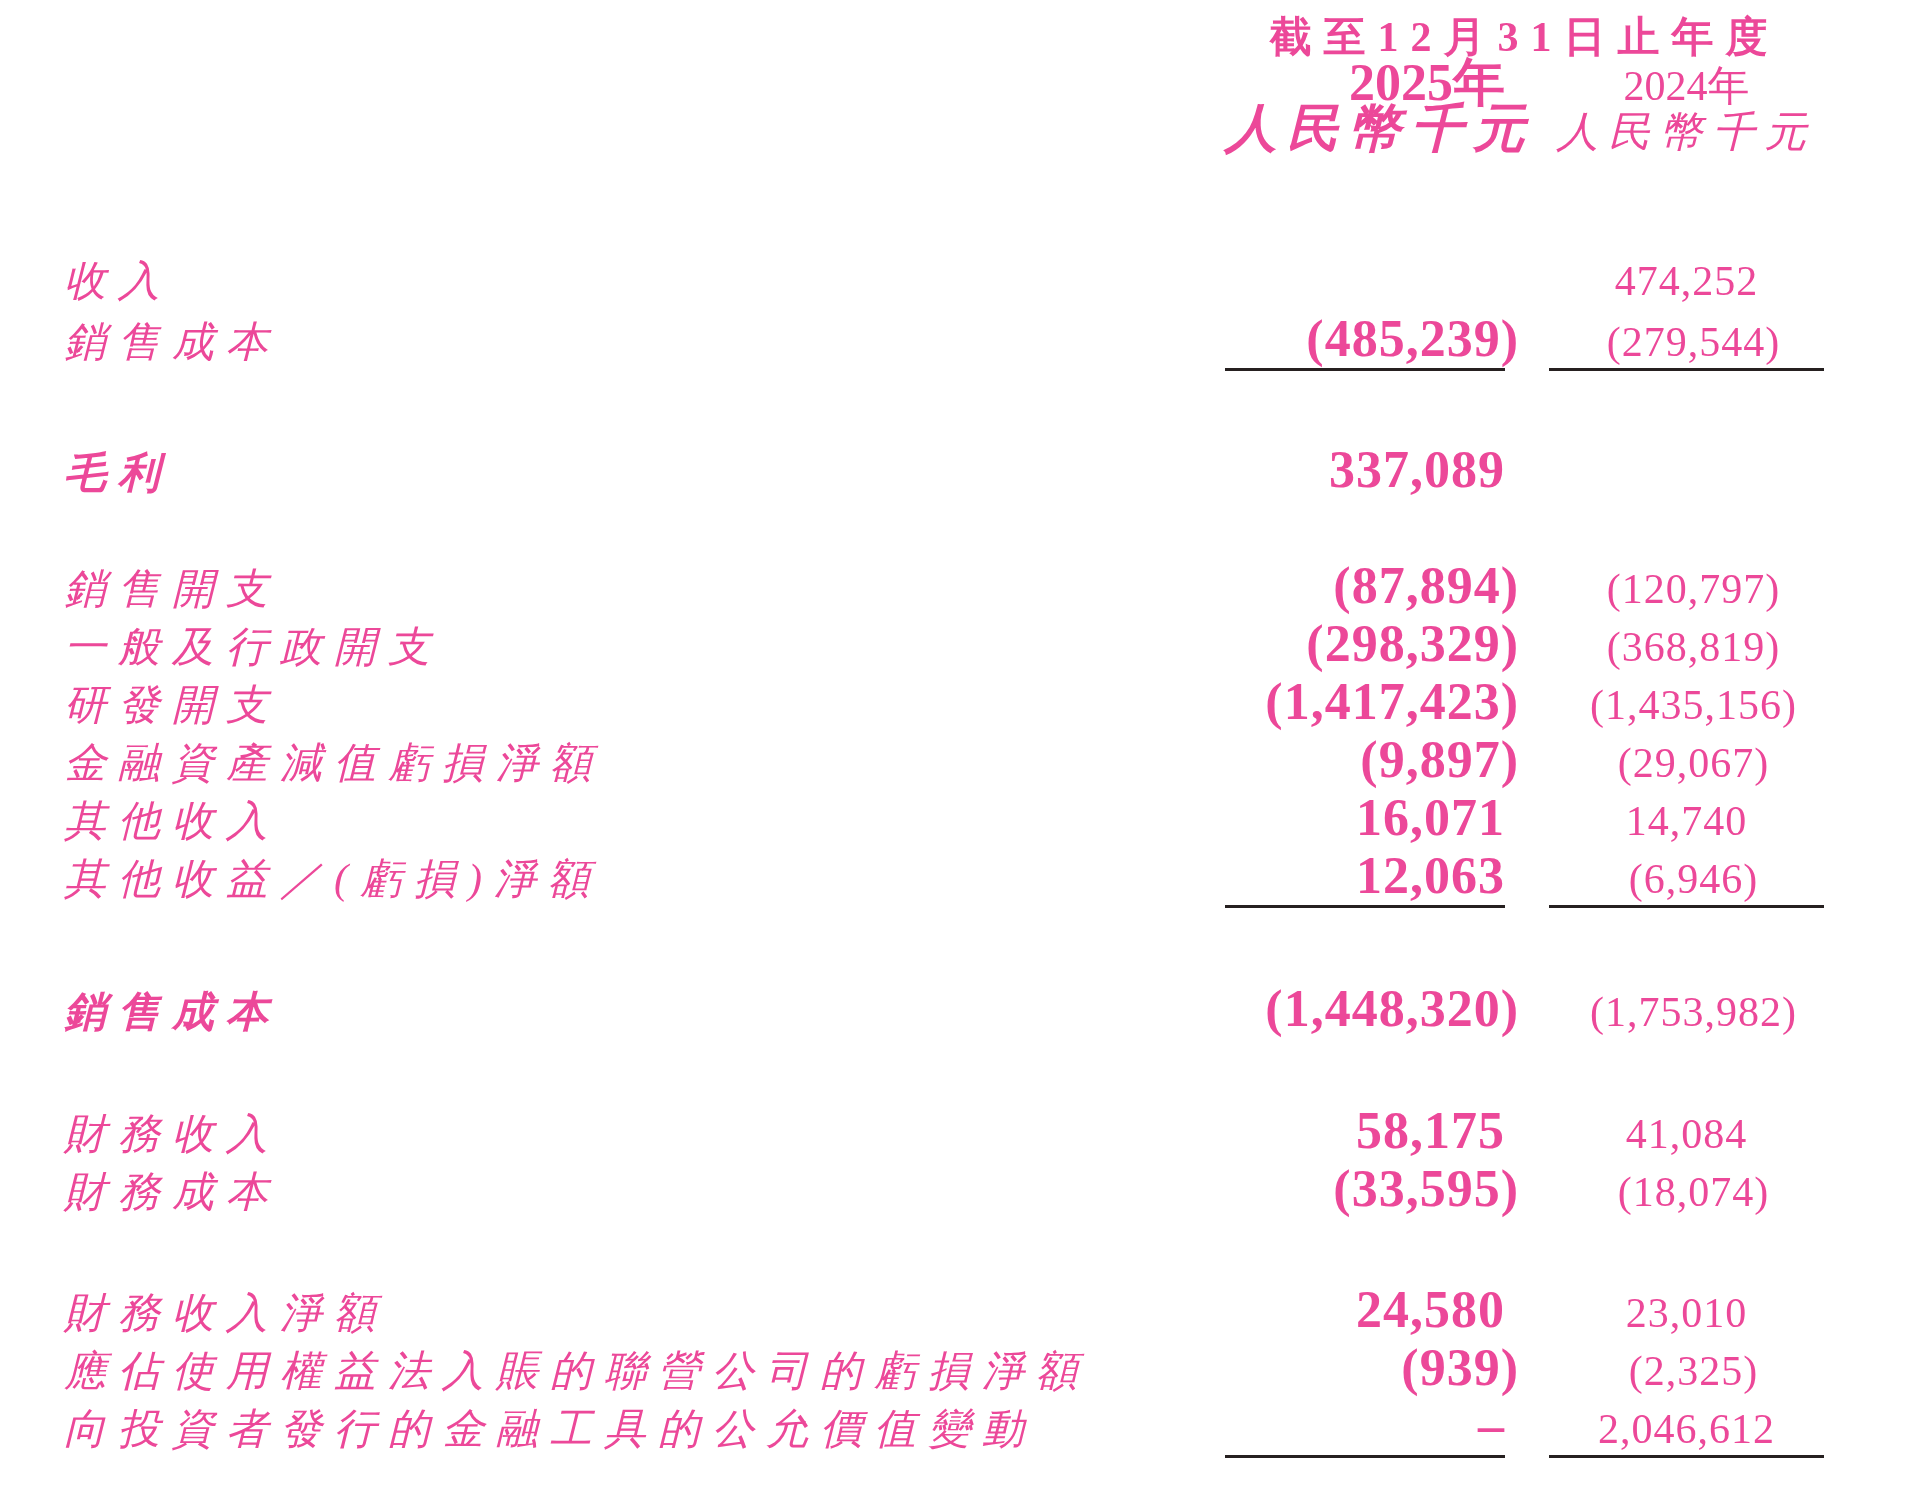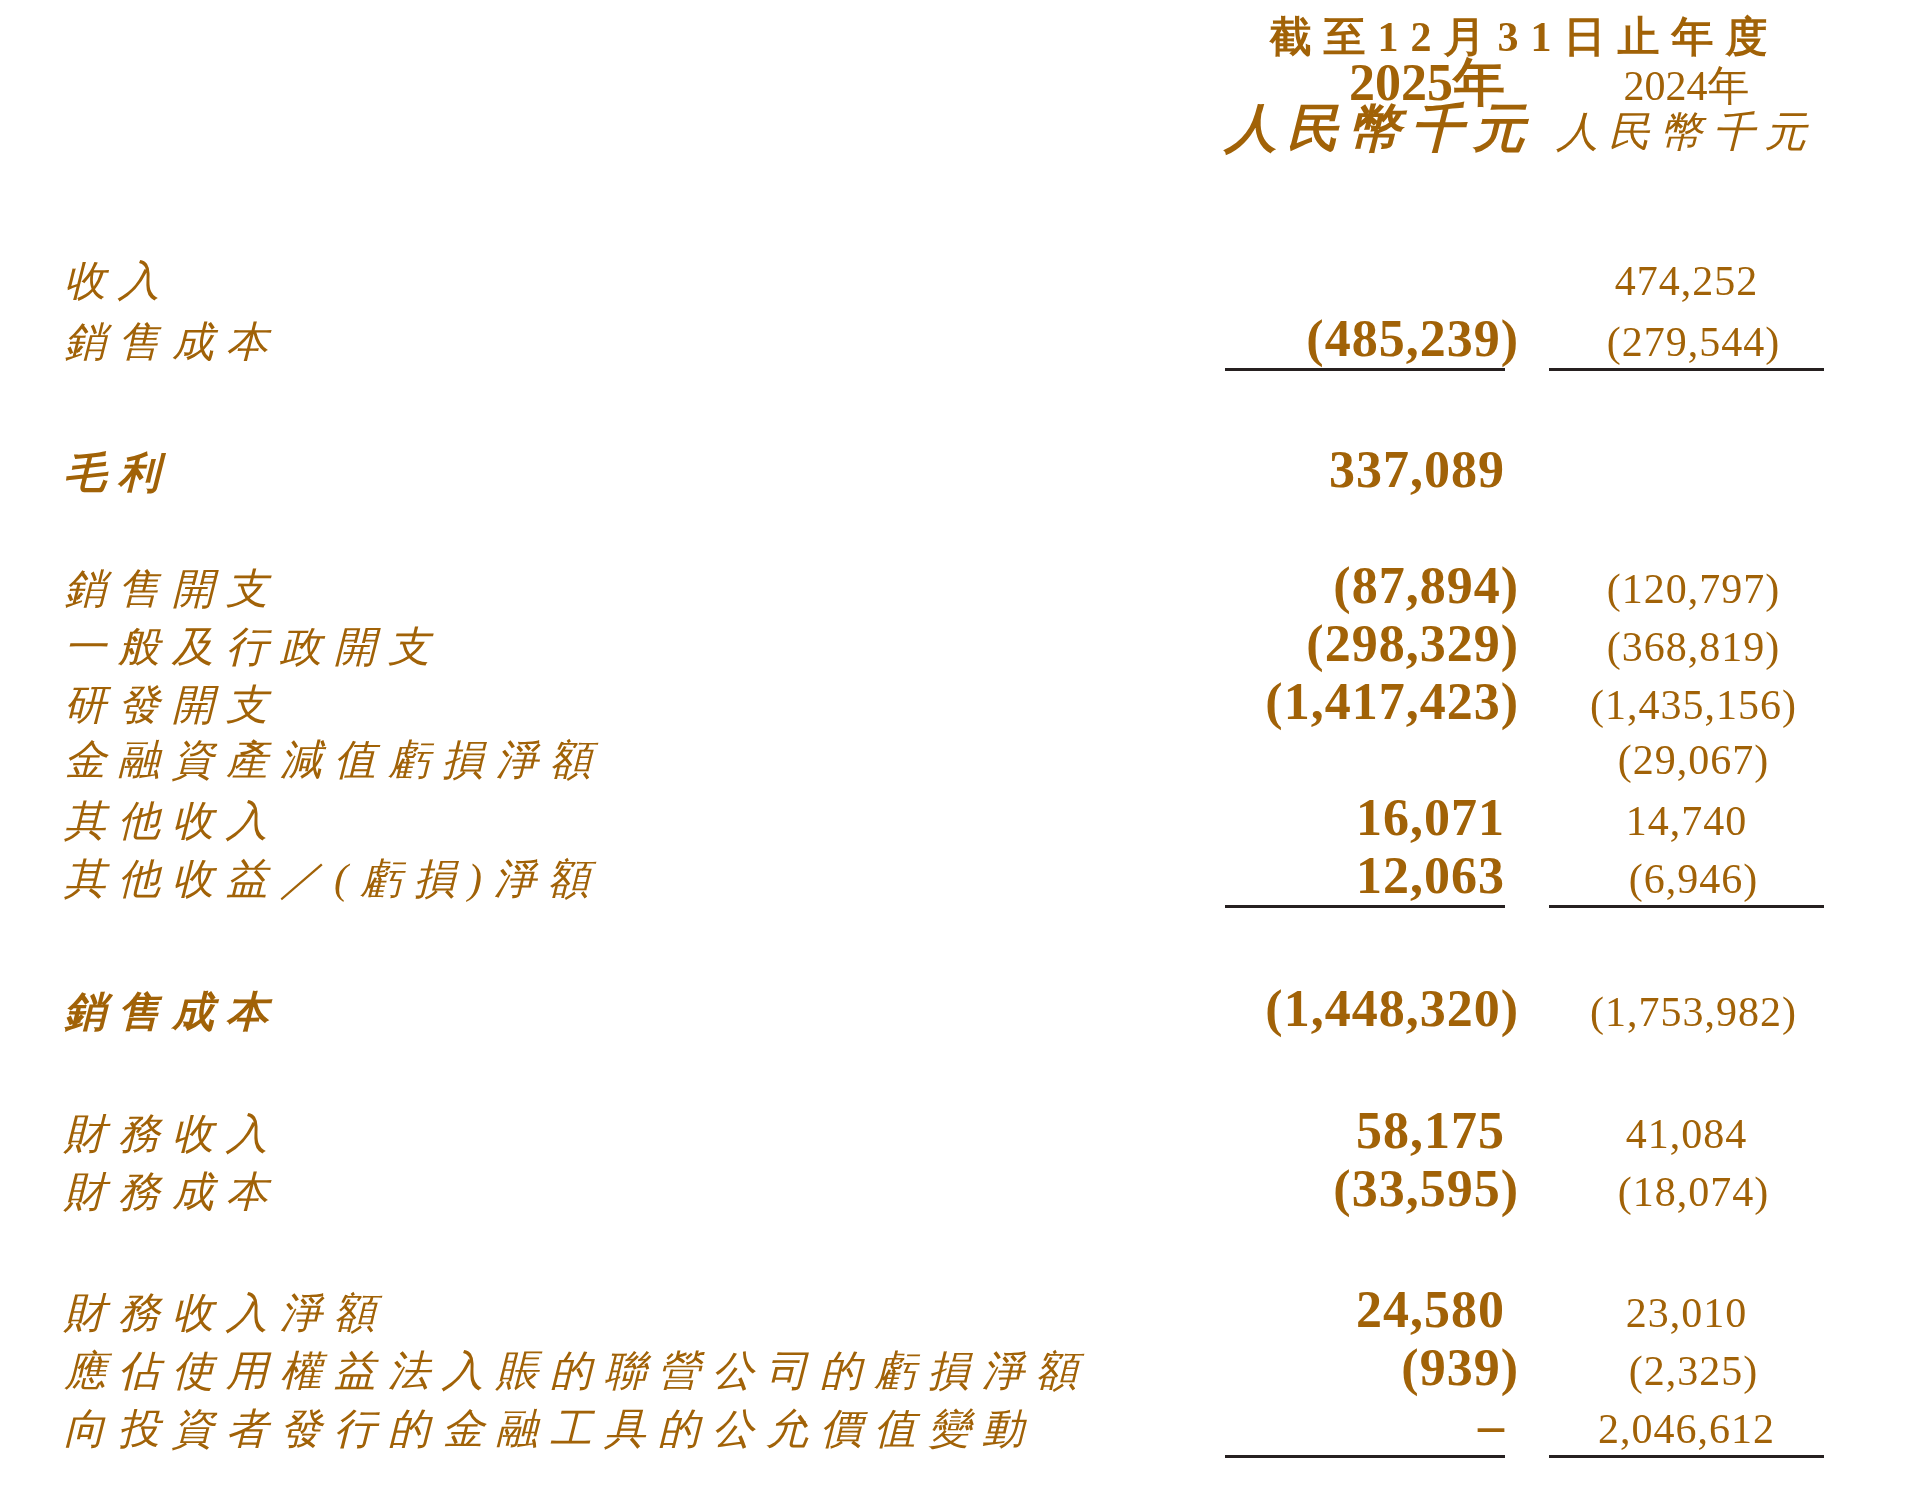--- a/index.html
+++ b/index.html
@@ -8,21 +8,21 @@
     background: #ffffff;
     width: 1912px;
     height: 1492px;
     overflow: hidden;
   }
   .sheet {
     box-sizing: border-box;
     width: 1883px;
     height: 1492px;
     padding: 14px 59px 0 64px;
-    color: #a16207;
+    color: #ec4899;
     font-family: "Liberation Serif", "DejaVu Serif", serif;
   }
   .grid {
     display: grid;
     grid-template-columns: 1fr 280px 44px 275px;
     align-items: baseline;
   }
   .hrow  { height: 46px; line-height: 46px; }
   .row   { height: 58px; line-height: 58px; }
   .span-cols {
@@ -115,20 +115,21 @@
     <div class="c1 b"><span class="v paren">(298,329)</span></div>
     <div class="c2"><span class="v paren">(368,819)</span></div>
   </div>
   <div class="grid row">
     <div class="lbl">研發開支</div>
     <div class="c1 b"><span class="v paren">(1,417,423)</span></div>
     <div class="c2"><span class="v paren">(1,435,156)</span></div>
   </div>
   <div class="grid row">
     <div class="lbl">金融資產減值虧損淨額</div>
+    <div class="c1 b"><span class="v paren">(9,897)</span></div>
     <div class="c2"><span class="v paren">(29,067)</span></div>
   </div>
   <div class="grid row">
     <div class="lbl">其他收入</div>
     <div class="c1 b"><span class="v">16,071</span></div>
     <div class="c2"><span class="v">14,740</span></div>
   </div>
   <div class="grid row">
     <div class="lbl">其他收益／(虧損)淨額</div>
     <div class="c1 b"><span class="v">12,063</span></div>

